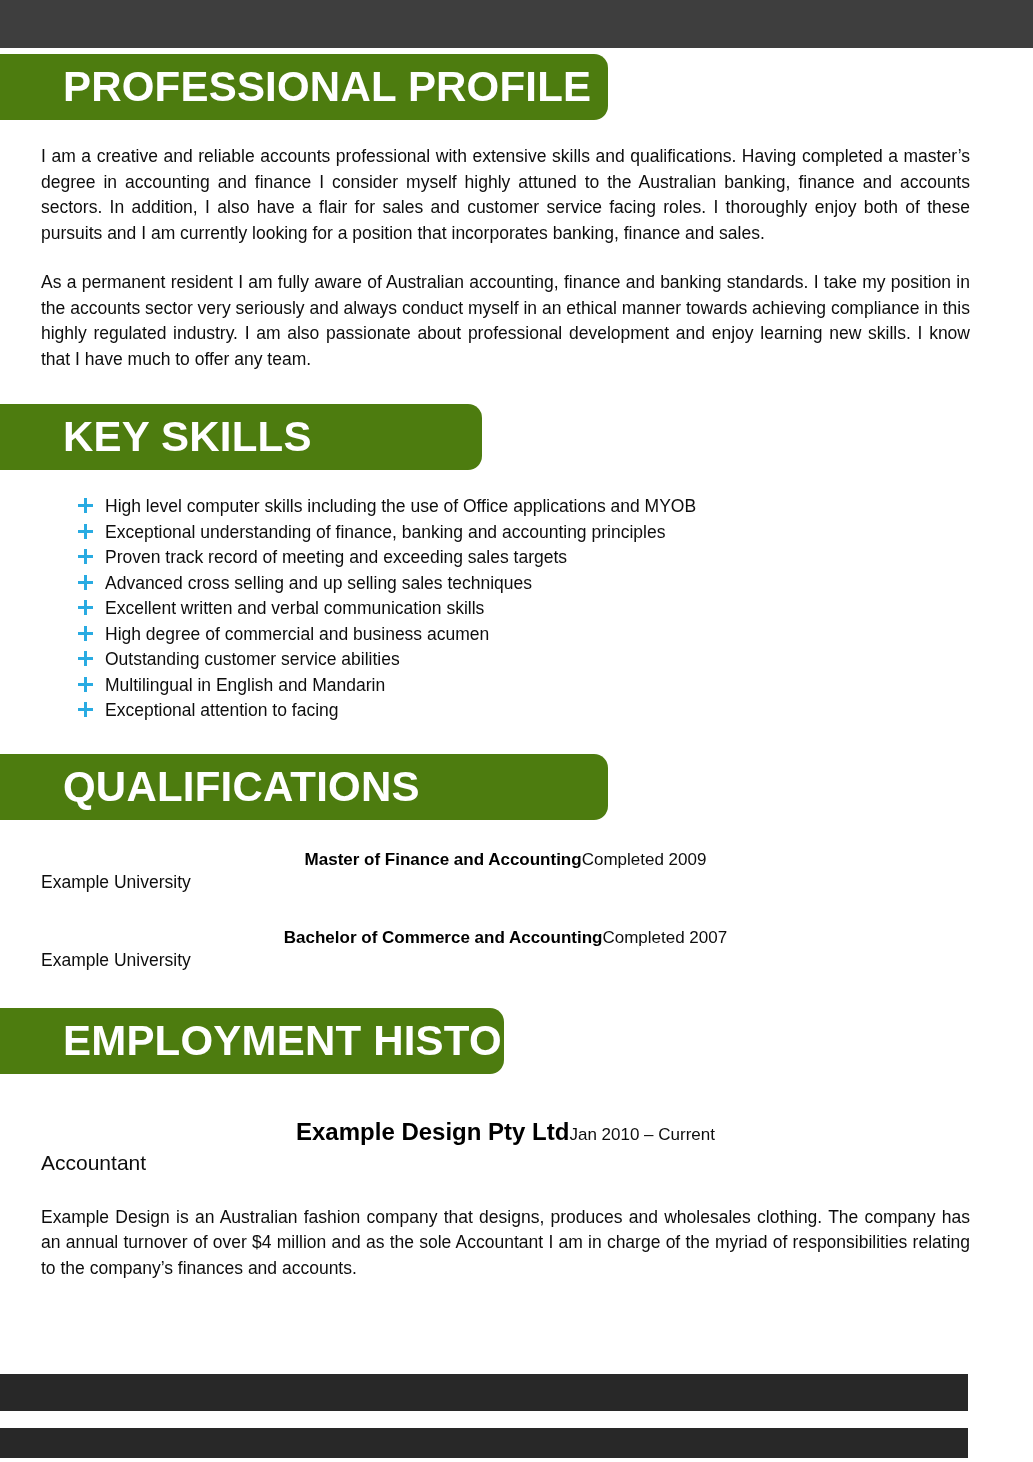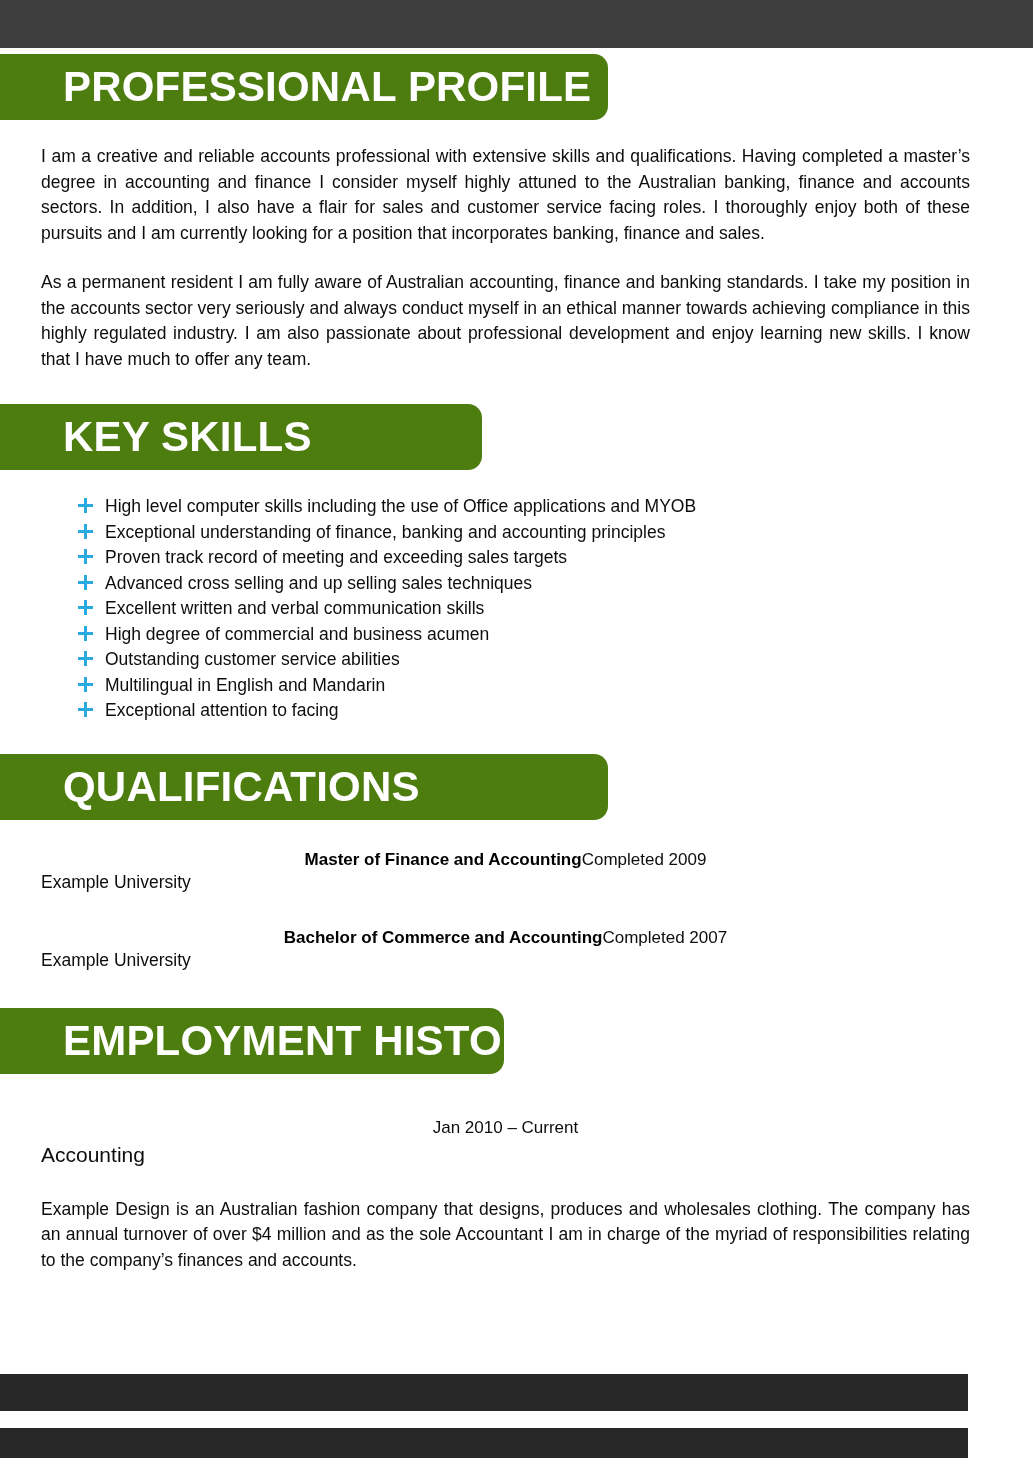--- a/index.html
+++ b/index.html
@@ -296,23 +296,24 @@
 
   <div class="section-header sh-employ">
     <span class="title">EMPLOYMENT HISTORY</span>
   </div>
 
   <div class="sp-44"></div>
 
   <div class="body-block">
     <div class="job-entry">
       <div class="entry">
+        <span class="job-title">Example Design Pty Ltd</span>
         <span class="job-date">Jan 2010 – Current</span>
       </div>
-      <div class="job-role">Accounting</div>
+      <div class="job-role">Accountant</div>
       <p class="para job-desc">Example Design is an Australian fashion company that designs, produces and wholesales clothing. The company has an annual turnover of over $4 million and as the sole Accountant I am in charge of the myriad of responsibilities relating to the company’s finances and accounts.</p>
     </div>
   </div>
 
 </div>
 
 <div class="bottom-band-1"></div>
 <div class="bottom-band-2"></div>
 
 </body></html>

